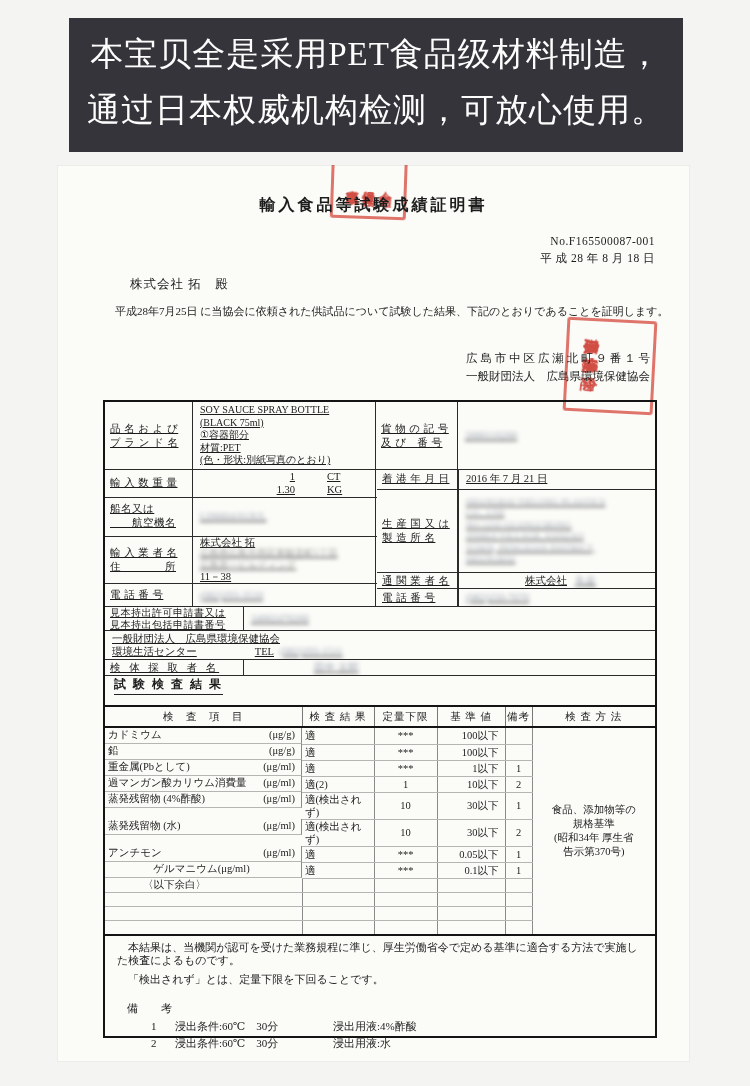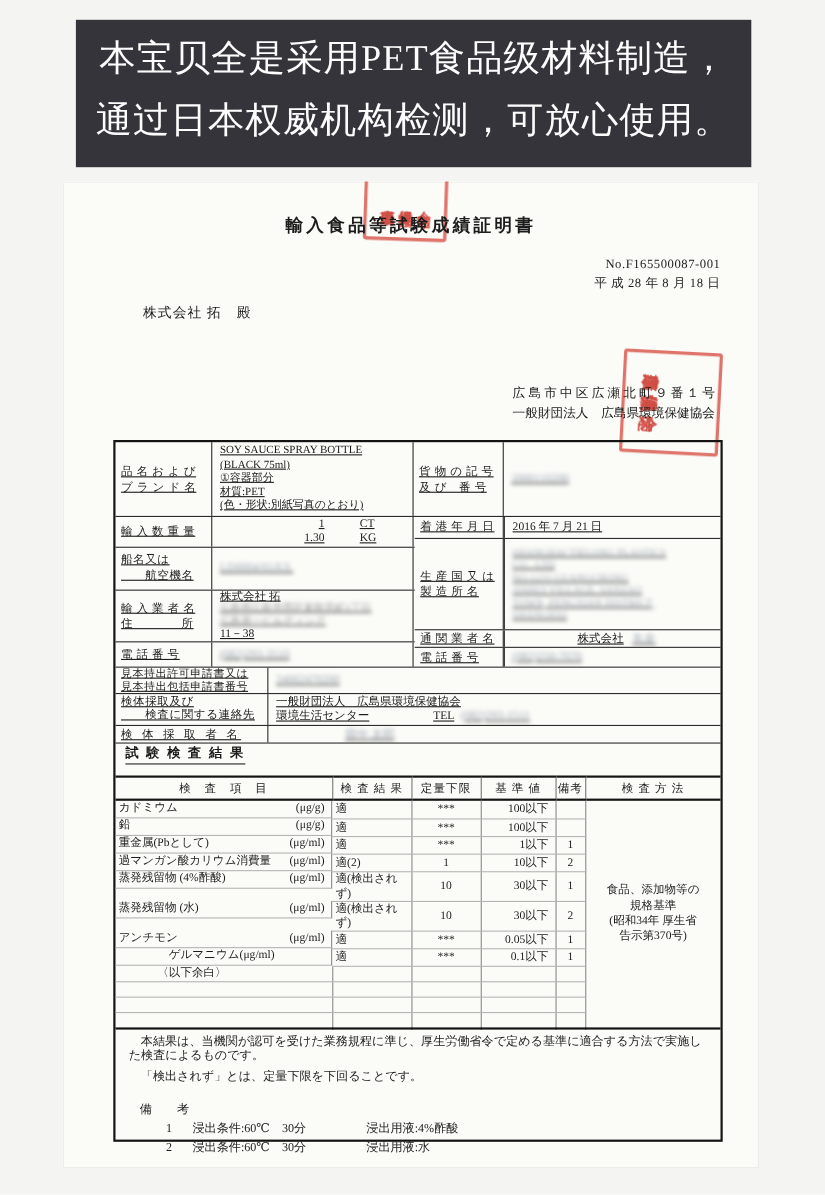--- a/index.html
+++ b/index.html
@@ -157,20 +157,21 @@
       </div>
 
     <h1 class="title">輸入食品等試験成績証明書</h1>
 
     <div class="docno">
       <div>No.F165500087-001</div>
       <div>平 成 28 年 8 月 18 日</div>
     </div>
 
     <div class="addressee">株式会社 拓　殿</div>
+    <p class="statement">平成28年7月25日 に当協会に依頼された供試品について試験した結果、下記のとおりであることを証明します。</p>
 
     <div class="issuer">
       <div>広 島 市 中 区 広 瀬 北 町 ９ 番 １ 号</div>
       <div>一般財団法人　広島県環境保健協会</div>
     </div>
 
     <div class="bigtable">
 
       <div class="irow" style="height:68px">
         <div class="cell lab w88 pre">品 名 お よ び
@@ -261,22 +262,20 @@
 
       <div class="irow" style="height:24px">
         <div class="cell lab w139 pre" style="font-size:10px;line-height:11.5px">見本持出許可申請書又は
 見本持出包括申請書番号</div>
         <div class="cell val fx">
           <span class="redact">34002470200</span>
         </div>
       </div>
 
       <div class="irow" style="height:29px">
-        <div class="cell lab w139 pre" style="line-height:12.5px">検体採取及び
-　　検査に関する連絡先</div>
         <div class="cell val fx" style="line-height:13px">
           <div>一般財団法人　広島県環境保健協会</div>
           <div class="contact-l2">
             <span>環境生活センター</span>
             <span class="tel">TEL</span>
             <span class="redact">(082)293-1511</span>
           </div>
         </div>
       </div>
 

